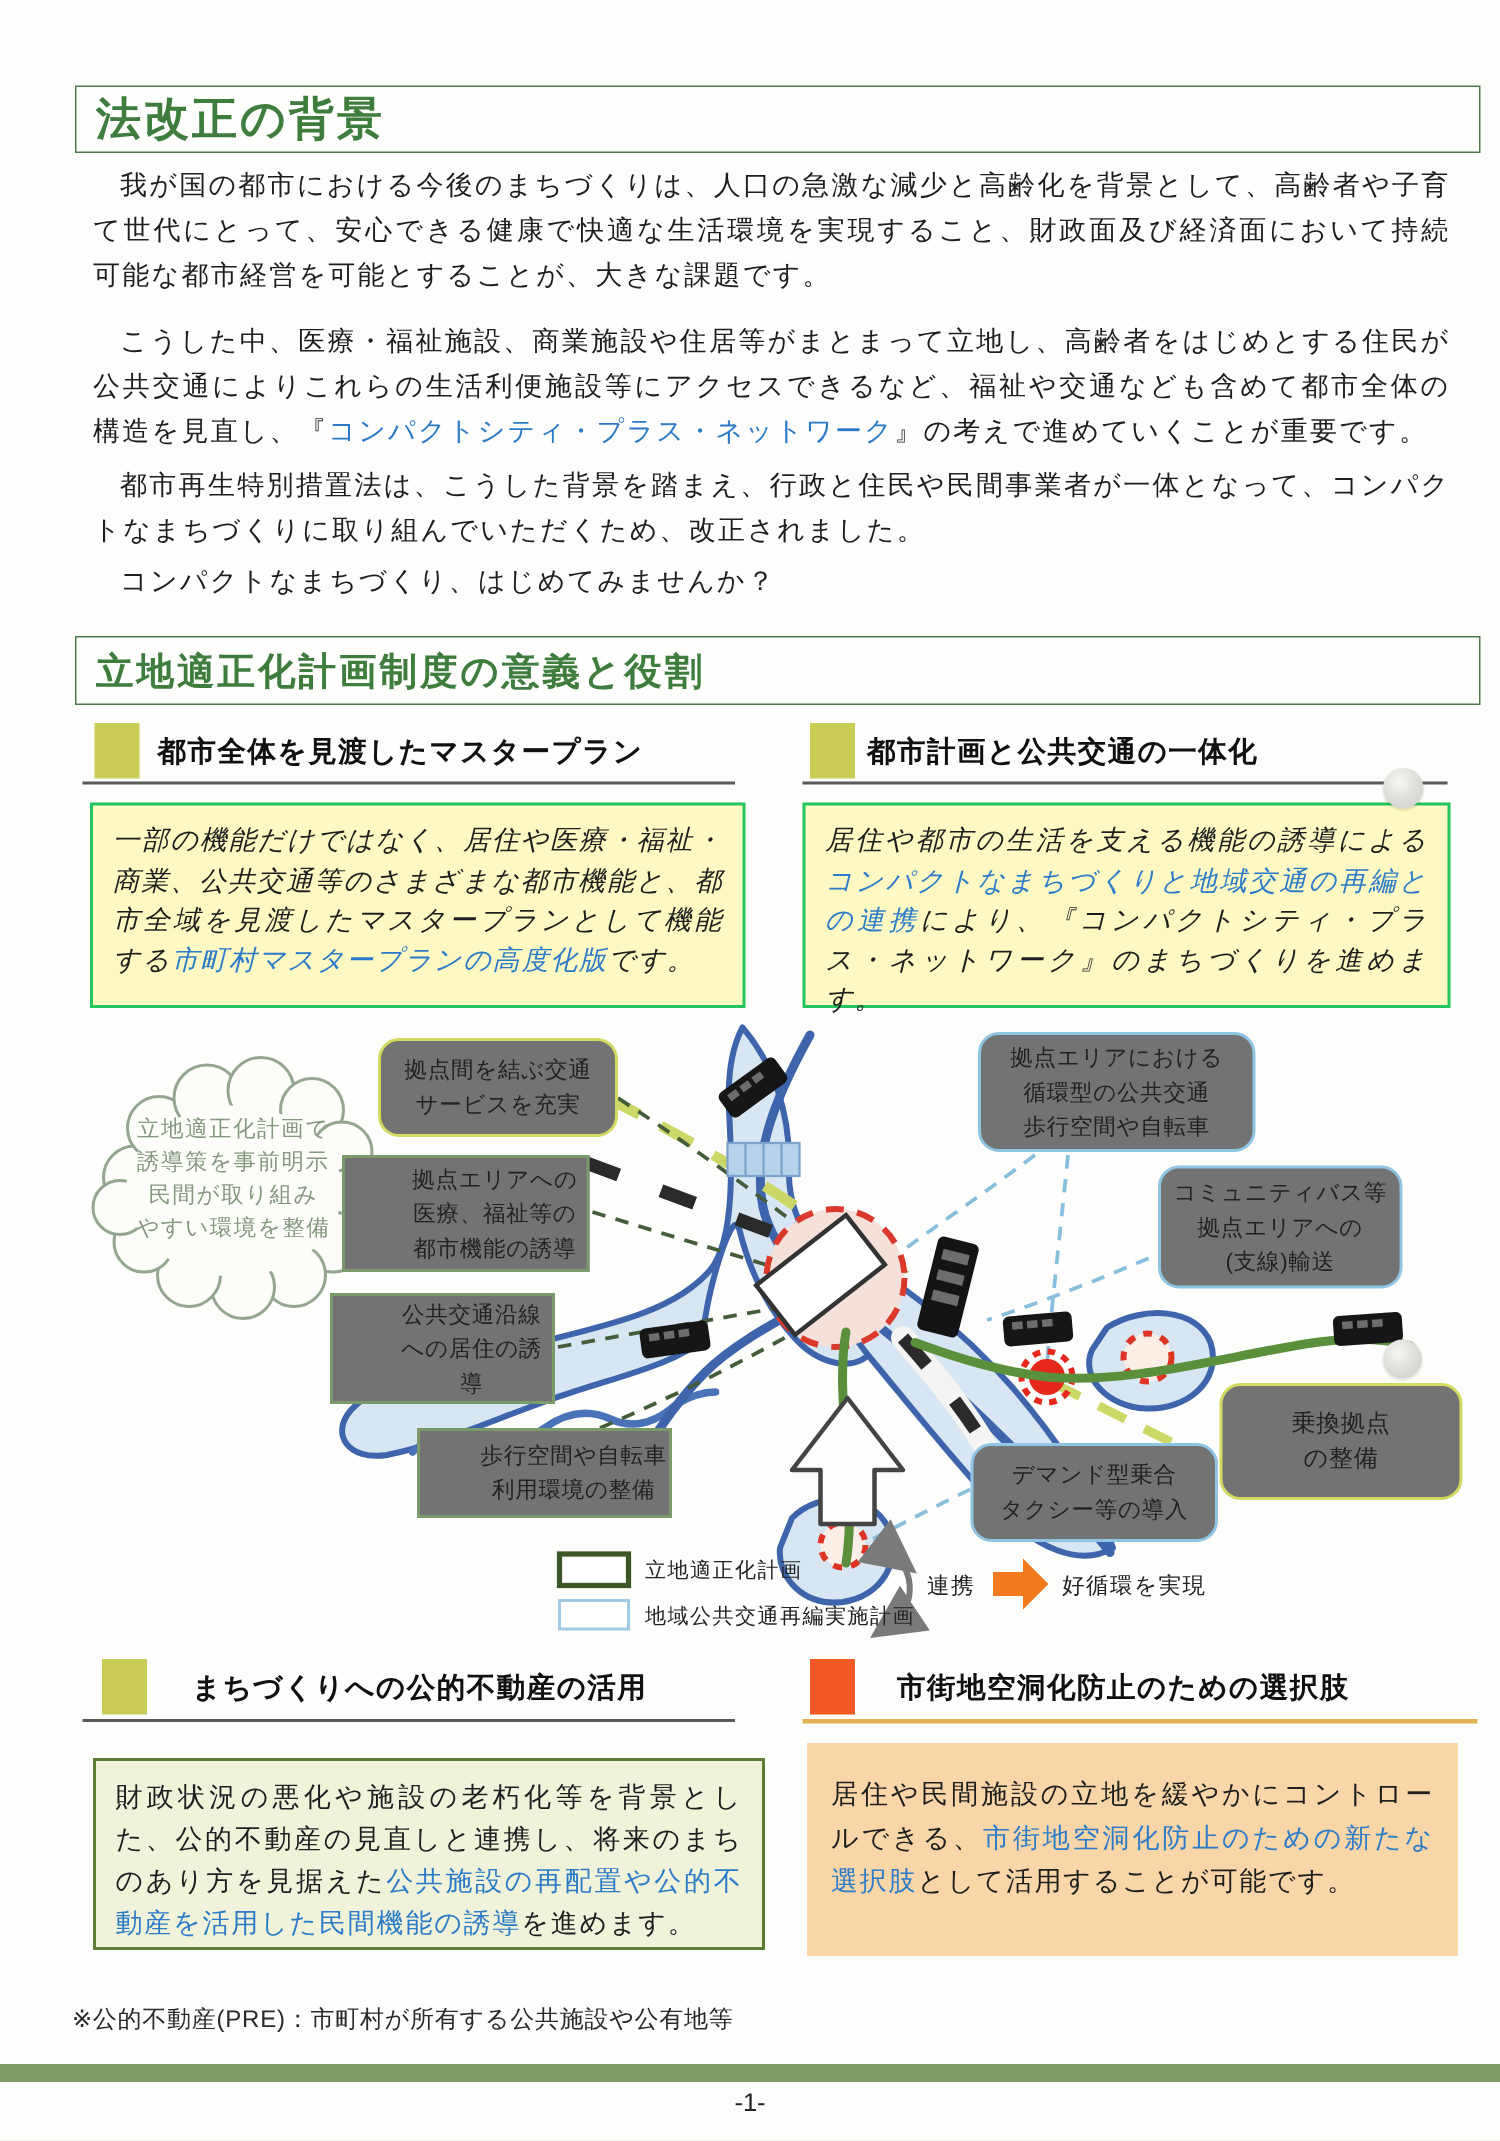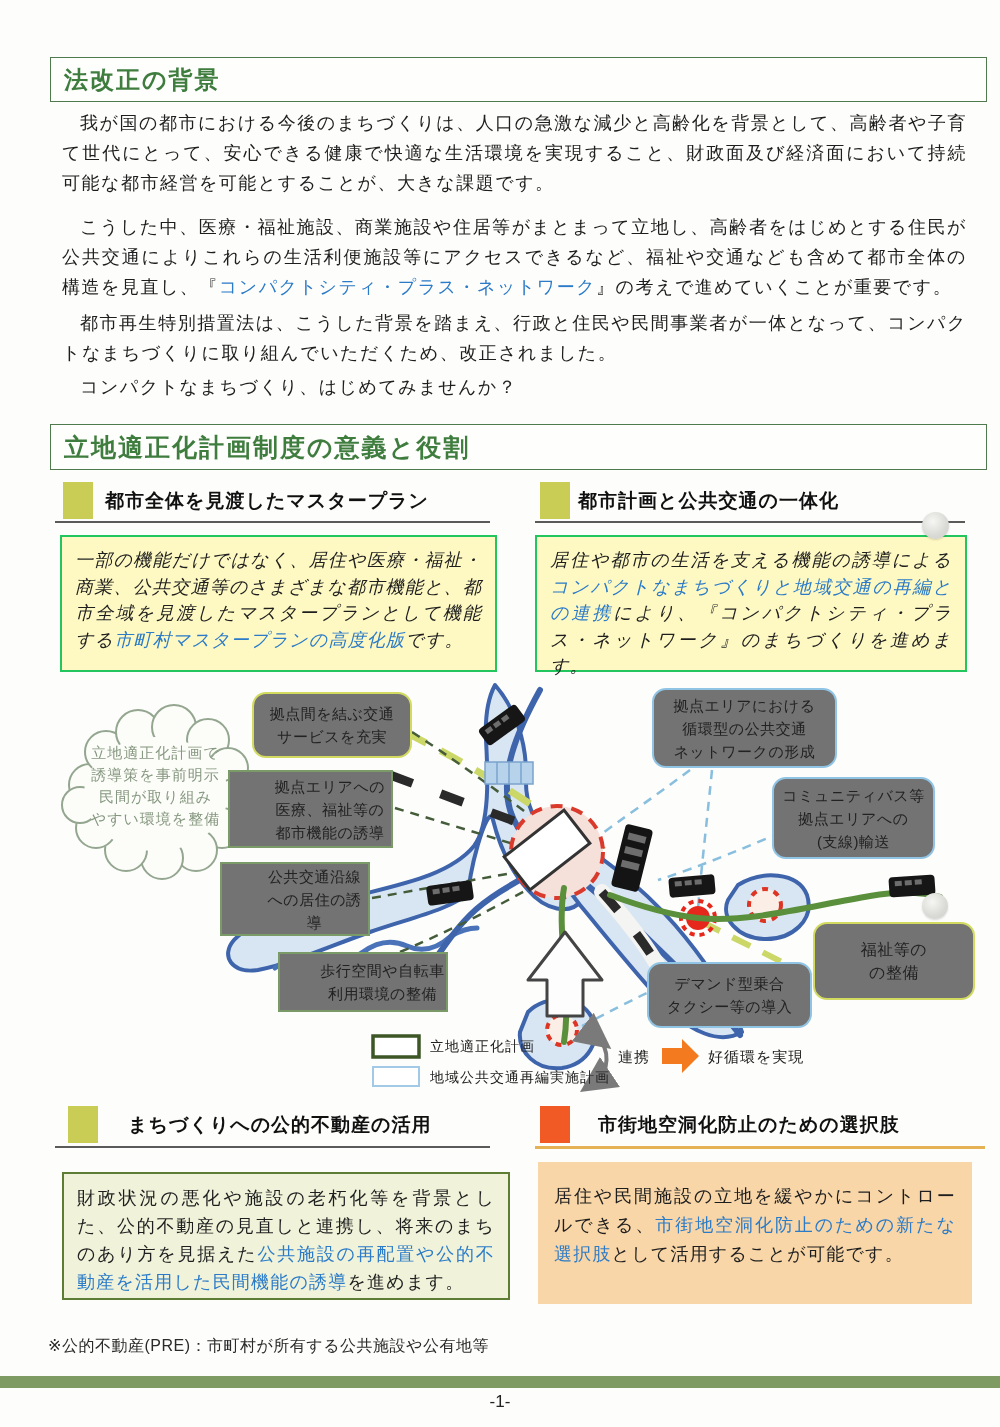--- a/index.html
+++ b/index.html
@@ -5,21 +5,21 @@
   html,body{margin:0;padding:0;background:#e8e8e4;}
   .page{
     position:relative;width:1000px;height:1427px;margin:0 auto;
     background:#fdfdfb;overflow:hidden;
     font-family:"Liberation Sans","DejaVu Sans",sans-serif;
     color:#1f1f1f;
   }
   .abs{position:absolute;}
   
   .h1box{border:1.5px solid #4e7a4e;background:#fefefc;display:flex;align-items:center;}
-  .h1text{color:#3f7d3f;font-weight:bold;font-size:24px;letter-spacing:2px;padding-left:13px;}
+  .h1text{color:#3f7d3f;font-weight:bold;font-size:30px;letter-spacing:2px;padding-left:13px;}
   
   .para{font-size:18px;letter-spacing:1.5px;line-height:30px;color:#1e1e1e;
         text-indent:1em;text-align:justify;}
   .hl{color:#2b7bc8;}
   
   .subsq{width:30px;height:37px;}
   .sq-yellow{background:#c9cc55;}
   .sq-orange{background:#f15a24;}
   .subhead{font-size:19px;font-weight:bold;letter-spacing:1px;color:#101010;white-space:nowrap;}
   .subline{height:2px;background:#5a5a5a;}
@@ -211,29 +211,29 @@
         <span>公共交通沿線
 への居住の誘導</span>
       </div>
     <div class="abs callout co-green" style="left:228px;top:272px;width:170px;height:60px;">
         <span>歩行空間や自転車
 利用環境の整備</span>
       </div>
     <div class="abs callout co-round-blue" style="left:602px;top:8px;width:185px;height:80px;">
         <span>拠点エリアにおける
 循環型の公共交通
-ネットワークの形成</span>
+歩行空間や自転車</span>
       </div>
     <div class="abs callout co-round-blue" style="left:722px;top:97px;width:163px;height:82px;">
         <span>コミュニティバス等
 拠点エリアへの
 (支線)輸送</span>
       </div>
     <div class="abs callout co-round-yellow co-big" style="left:763px;top:242px;width:162px;height:78px;">
-        <span>福祉等の
+        <span>乗換拠点
 の整備</span>
       </div>
     <div class="abs callout co-round-blue" style="left:597px;top:282px;width:165px;height:66px;">
         <span>デマンド型乗合
 タクシー等の導入</span>
       </div>
 
     <div class="abs legendlabel" style="left:380px;top:358px;">立地適正化計画</div>
     <div class="abs legendlabel" style="left:380px;top:389px;">地域公共交通再編実施計画</div>
     <div class="abs linklabel" style="left:568px;top:368px;">連携</div>

